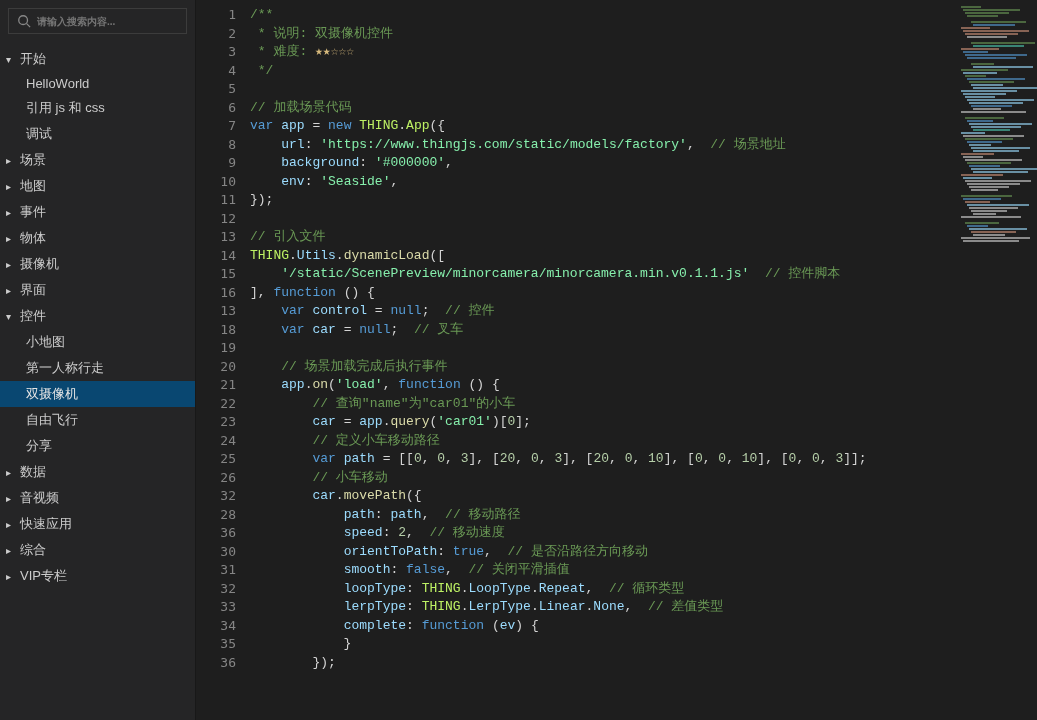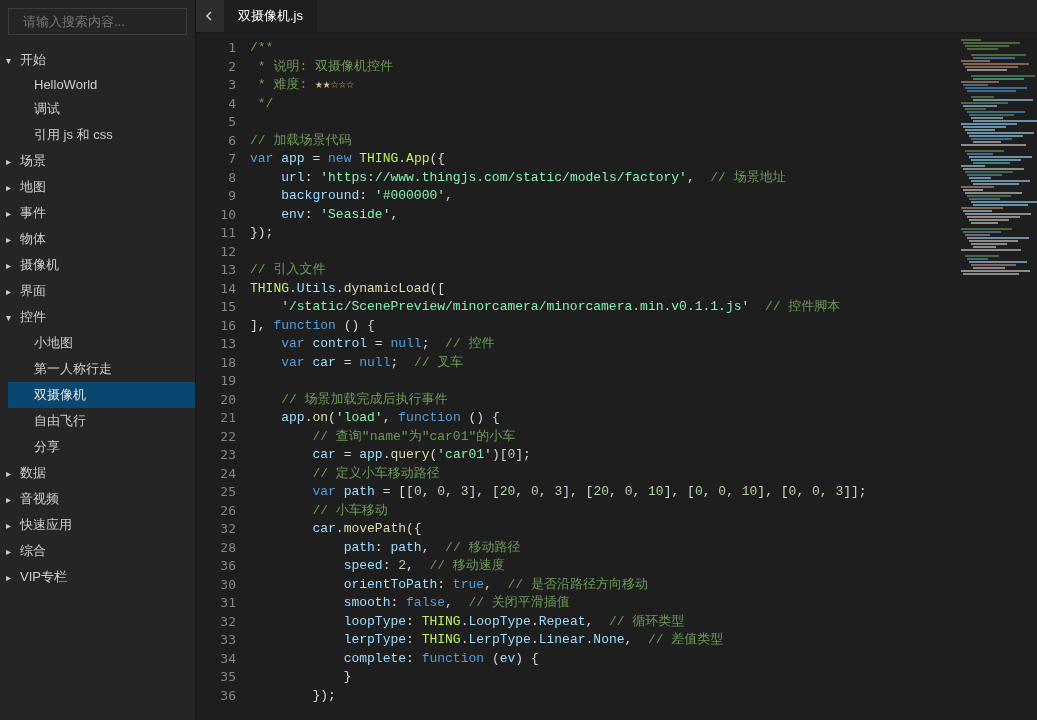--- a/index.html
+++ b/index.html
@@ -1,25 +1,25 @@
 <!DOCTYPE html>
 <html><head>
 <meta charset="utf-8">
 <style>
 * { margin: 0; padding: 0; box-sizing: border-box; }
 body { font-family: "Microsoft YaHei", Arial, sans-serif; background: #1e1e1e; color: #ccc; overflow: hidden; width: 1037px; height: 720px; }
 .container { display: flex; height: 100%; }
 .sidebar { width: 196px; background: #252526; border-right: 1px solid #181818; display: flex; flex-direction: column; }
 .search-box { margin: 8px; padding: 5px 8px; border: 1px solid #3c3c3c; background: #252526; display: flex; align-items: center; gap: 6px; }
-.search-box input { background: transparent; border: none; color: #888; font-size: 13px; outline: none; flex: 1; }
+.search-box input { background: transparent; border: none; color: #888; font-size: 10px; outline: none; flex: 1; font-weight: bold; }
 .tree { flex: 1; overflow-y: auto; padding-top: 4px; }
 .tree-item { display: flex; align-items: center; padding: 4px 8px; font-size: 13px; color: #ccc; cursor: pointer; white-space: nowrap; }
 .tree-item.selected { background: #094771; color: #e5e5e5; }
 .tree-arrow { width: 10px; display: inline-block; font-size: 10px; color: #ccc; margin-right: 4px; }
-.tree-leaf { padding-left: 26px; margin-left: 8px; }
+.tree-leaf { padding-left: 26px; }
 .tree-section { padding-left: 6px; }
 .editor-area { flex: 1; display: flex; flex-direction: column; background: #1e1e1e; position: relative; }
 .tab-bar { display: flex; align-items: stretch; background: #252526; height: 33px; border-bottom: 1px solid #181818; }
 .tab-nav { width: 28px; display: flex; align-items: center; justify-content: center; color: #ccc; background: #2d2d2d; }
 .tab { padding: 0 14px; display: flex; align-items: center; background: #1e1e1e; color: #fff; font-size: 13px; border-right: 1px solid #252526; }
 .code-wrap { flex: 1; display: flex; overflow: hidden; position: relative; }
 .gutter { width: 54px; background: #1e1e1e; color: #858585; text-align: right; padding-right: 14px; font-family: Consolas, monospace; font-size: 13px; line-height: 18.5px; padding-top: 6px; user-select: none; }
 .code { flex: 1; font-family: Consolas, "Courier New", monospace; font-size: 13px; line-height: 18.5px; padding-top: 6px; white-space: pre; color: #d4d4d4; overflow: hidden; }
 .code .c-green { color: #6a9955; }
 .code .c-blue { color: #569cd6; }
@@ -45,22 +45,22 @@
           <line x1="11" y1="11" x2="15" y2="15"></line>
         </svg>
       <input placeholder="请输入搜索内容..." style="">
     </div>
     <div class="tree" id="tree">
         <div class="tree-item tree-section">
           <span class="tree-arrow">▾</span>
           <span>开始</span>
         </div>
         <div class="tree-item tree-leaf">HelloWorld</div>
+        <div class="tree-item tree-leaf">引用 js 和 css</div>
         <div class="tree-item tree-leaf">调试</div>
-        <div class="tree-item tree-leaf">引用 js 和 css</div>
         <div class="tree-item tree-section">
           <span class="tree-arrow">▸</span>
           <span>场景</span>
         </div>
         <div class="tree-item tree-section">
           <span class="tree-arrow">▸</span>
           <span>地图</span>
         </div>
         <div class="tree-item tree-section">
           <span class="tree-arrow">▸</span>
@@ -104,30 +104,20 @@
           <span>综合</span>
         </div>
         <div class="tree-item tree-section">
           <span class="tree-arrow">▸</span>
           <span>VIP专栏</span>
         </div>
       </div>
   </div>
   <div class="resize-handle"></div>
   <div class="editor-area">
-    <div class="tab-bar">
-      <div class="tab-nav">
-        <svg width="10" height="10" viewBox="0 0 10 10" fill="none" stroke="#ccc" stroke-width="1.5">
-            <polyline points="6,1 2,5 6,9"></polyline>
-          </svg>
-      </div>
-      <div class="tab">
-        <span>双摄像机.js</span>
-      </div>
-    </div>
     <div class="code-wrap">
       <div class="gutter" id="gutter">
           <div>1</div>
           <div>2</div>
           <div>3</div>
           <div>4</div>
           <div>5</div>
           <div>6</div>
           <div>7</div>
           <div>8</div>

